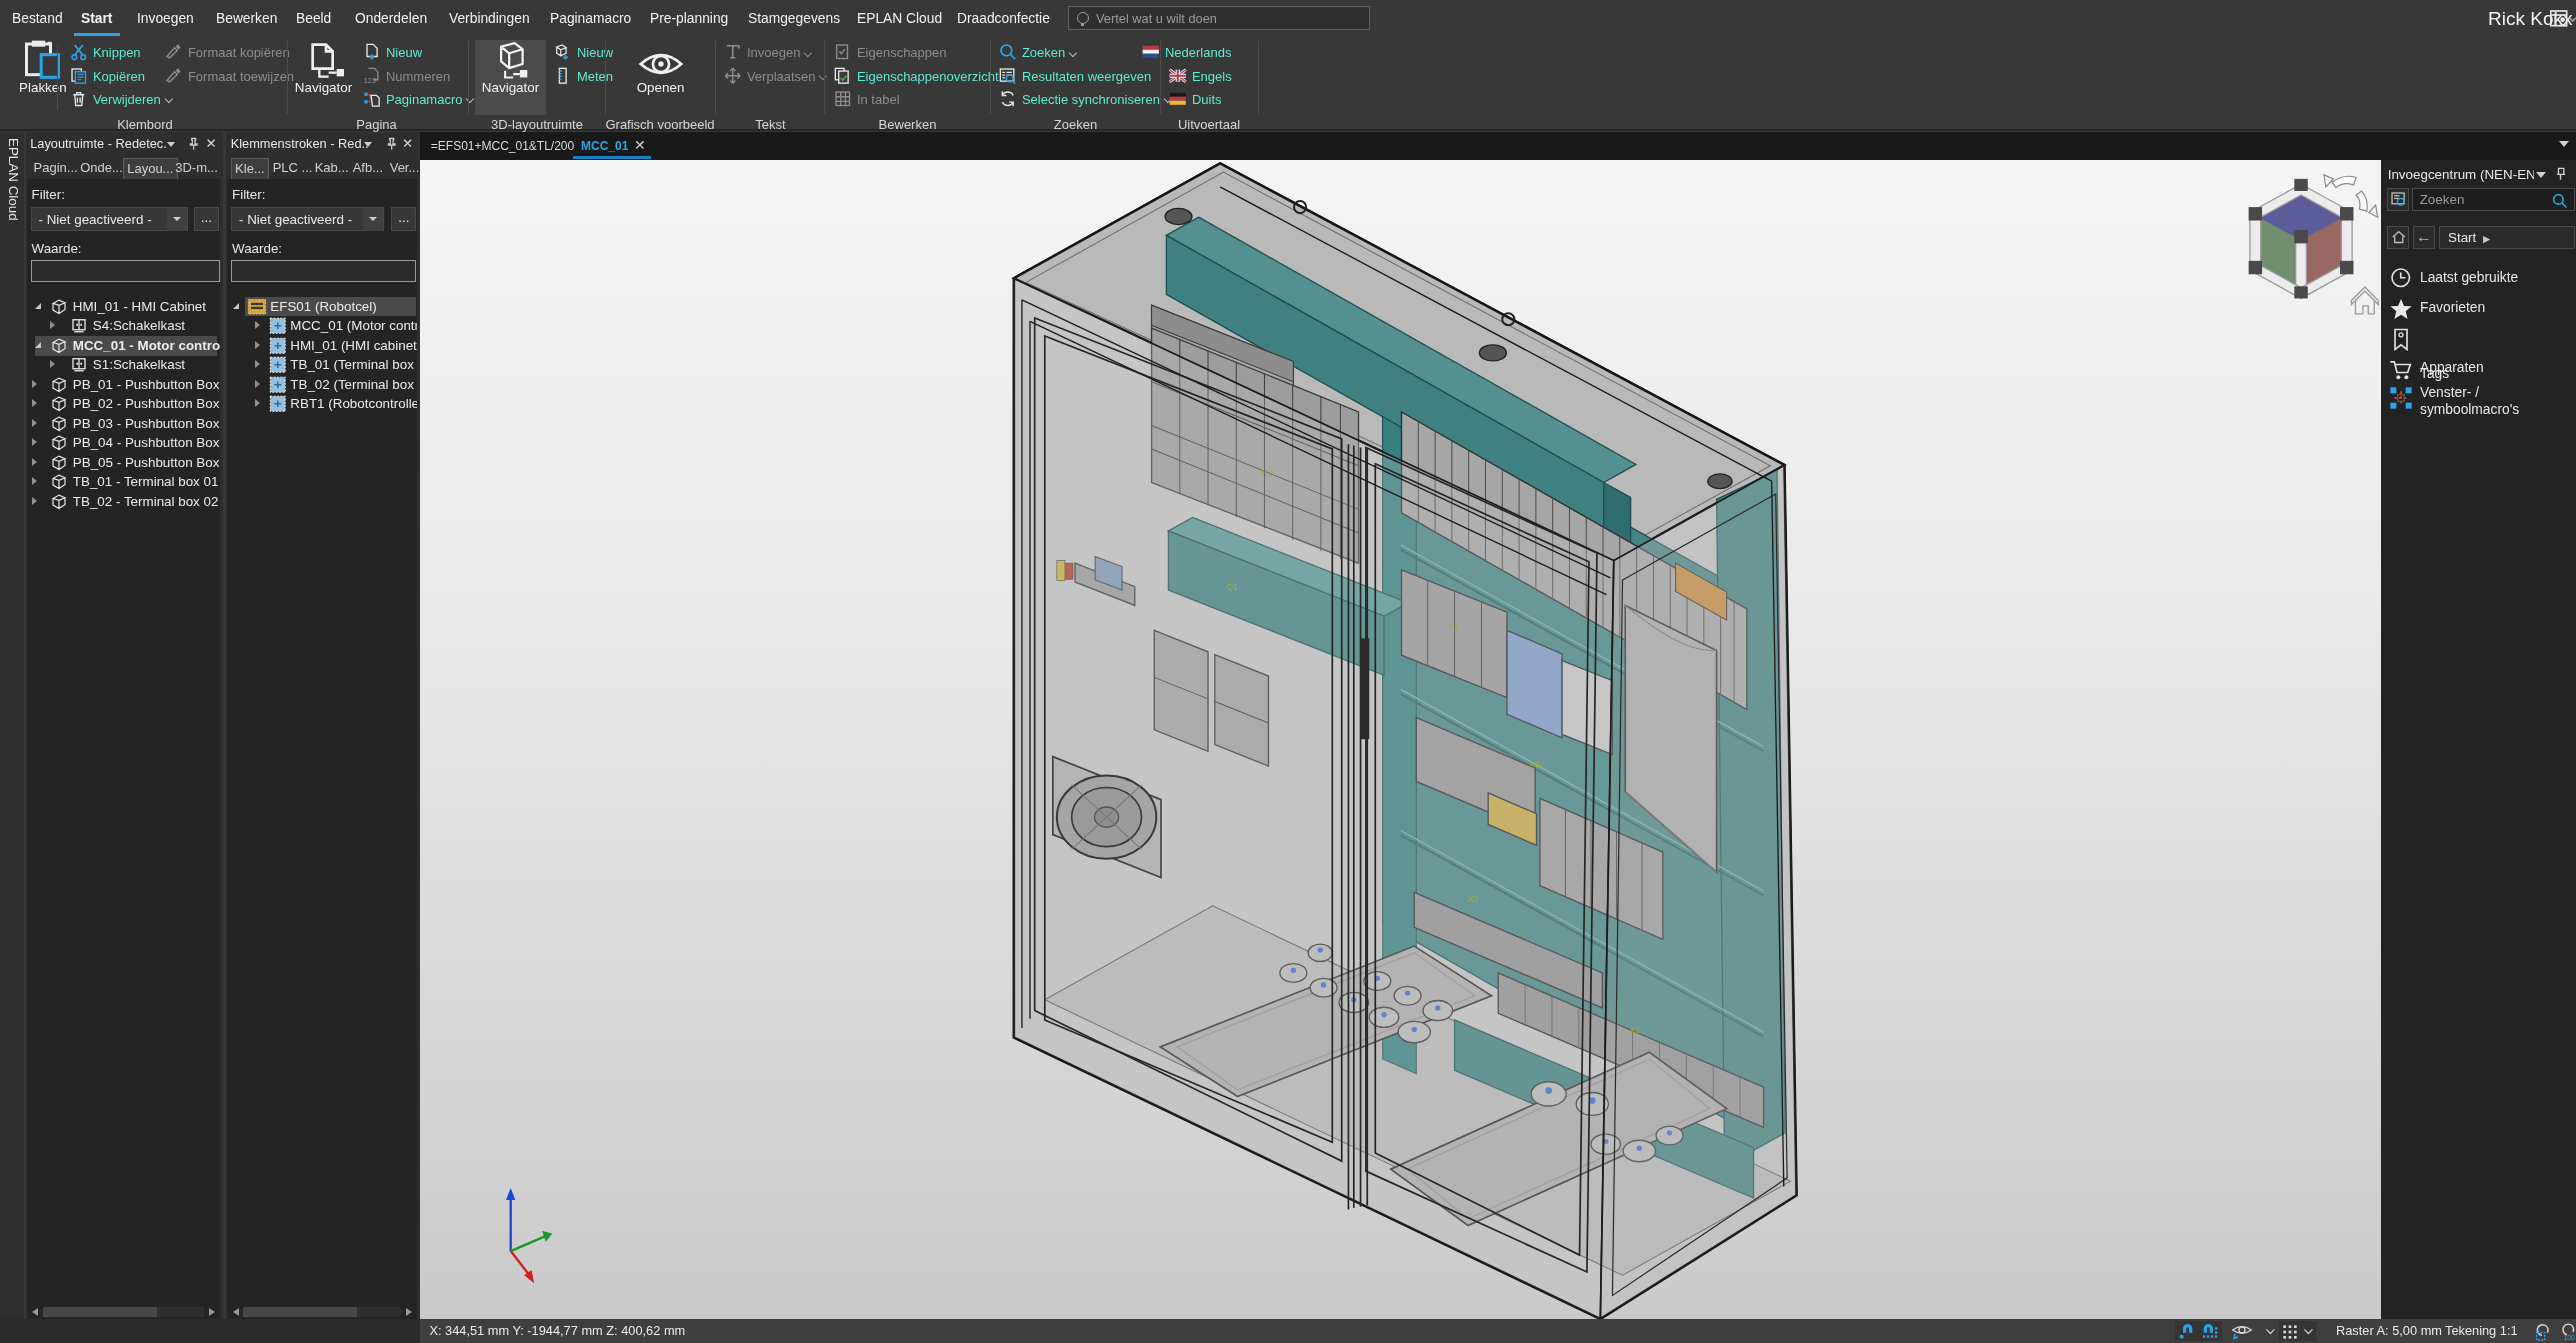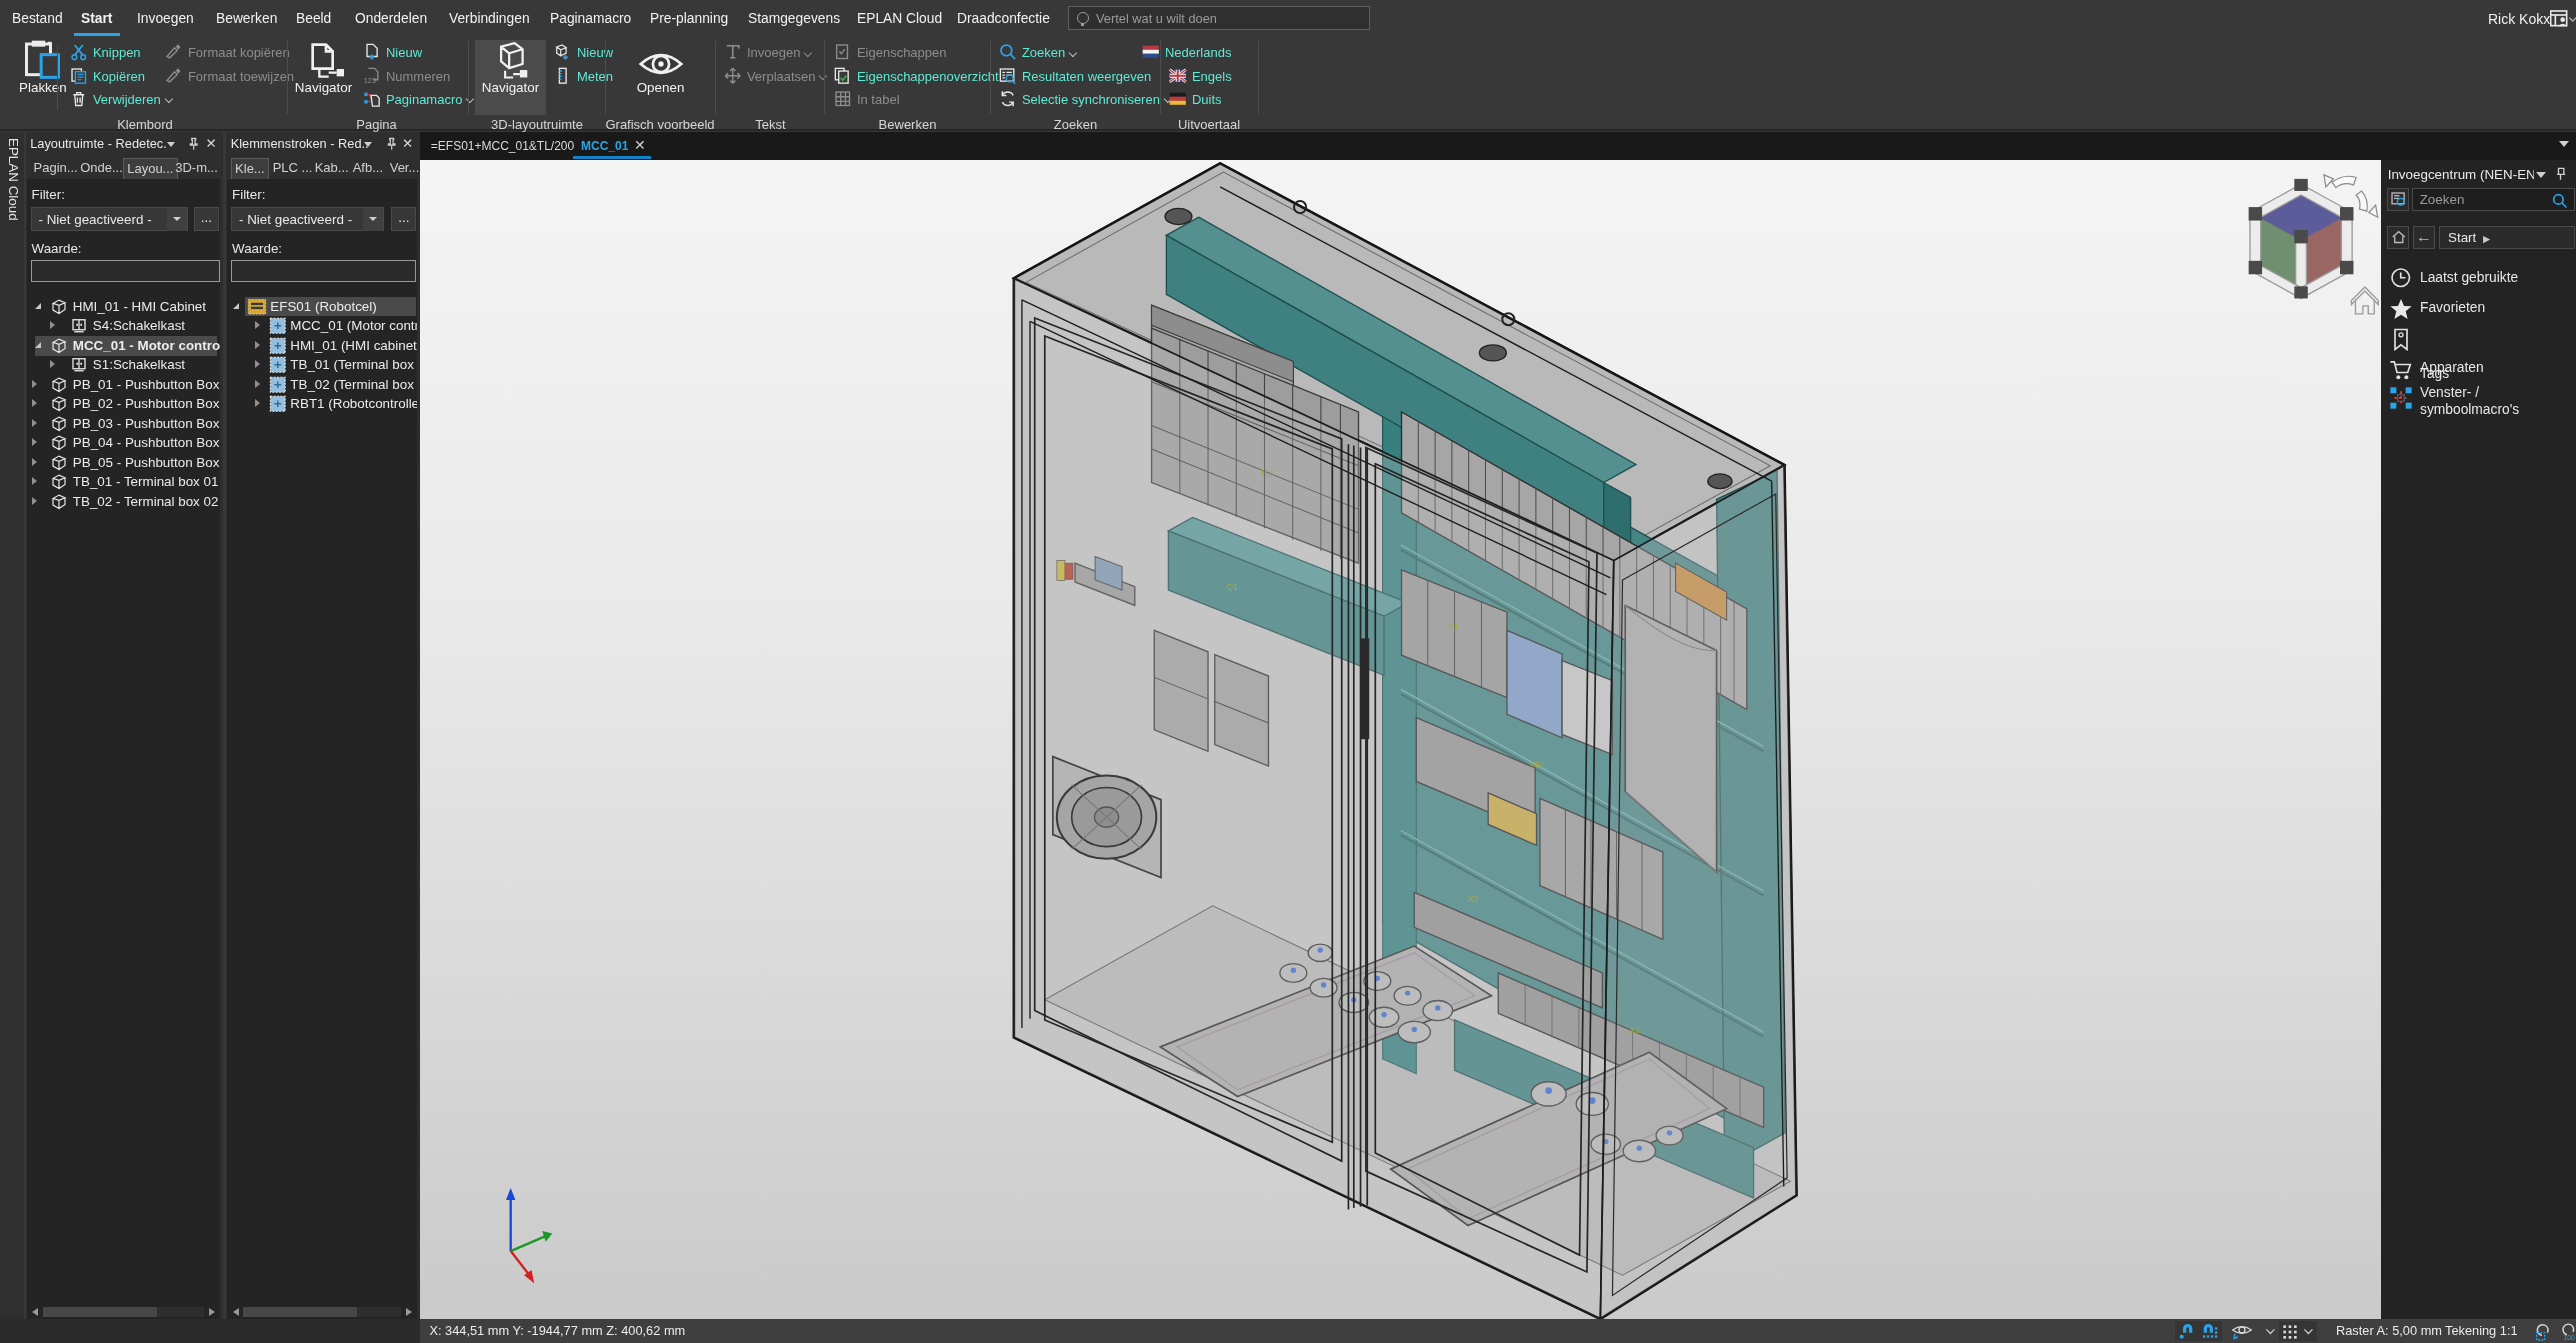--- a/index.html
+++ b/index.html
@@ -75,21 +75,21 @@
   <div class="mi" style="left:216px">Bewerken</div>
   <div class="mi" style="left:296px">Beeld</div>
   <div class="mi" style="left:355px">Onderdelen</div>
   <div class="mi" style="left:449px">Verbindingen</div>
   <div class="mi" style="left:550px">Paginamacro</div>
   <div class="mi" style="left:650px">Pre-planning</div>
   <div class="mi" style="left:748px">Stamgegevens</div>
   <div class="mi" style="left:857px">EPLAN Cloud</div>
   <div class="mi" style="left:957px">Draadconfectie</div>
   <div id="searchbox"><span class="bulb"></span>Vertel wat u wilt doen</div>
-  <div class="mi" style="left:2488px;font-size:14px;">Rick Kokx</div>
+  <div class="mi" style="left:2488px;font-size:19px;">Rick Kokx</div>
   <svg class="abs" style="left:2550px;top:9.4px" width="20" height="20" viewBox="0 0 30 30">
       <rect x="1" y="3" width="24" height="22" fill="none" stroke="#e8e8e8" stroke-width="2.5"></rect>
       <line x1="1" y1="9" x2="25" y2="9" stroke="#e8e8e8" stroke-width="2.5"></line>
       <line x1="8" y1="9" x2="8" y2="25" stroke="#e8e8e8" stroke-width="2.5"></line>
       <circle cx="19" cy="16" r="3.5" fill="#e8e8e8"></circle>
       <path d="M12 26 Q19 18 26 26 Z" fill="#e8e8e8"></path>
     </svg>
   <svg class="abs" style="left:2568px;top:15px" width="9.4" height="9.4" viewBox="0 0 14 14">
       <path d="M2 4 L7 9 L12 4" fill="none" stroke="#aaa" stroke-width="2"></path>
     </svg>

